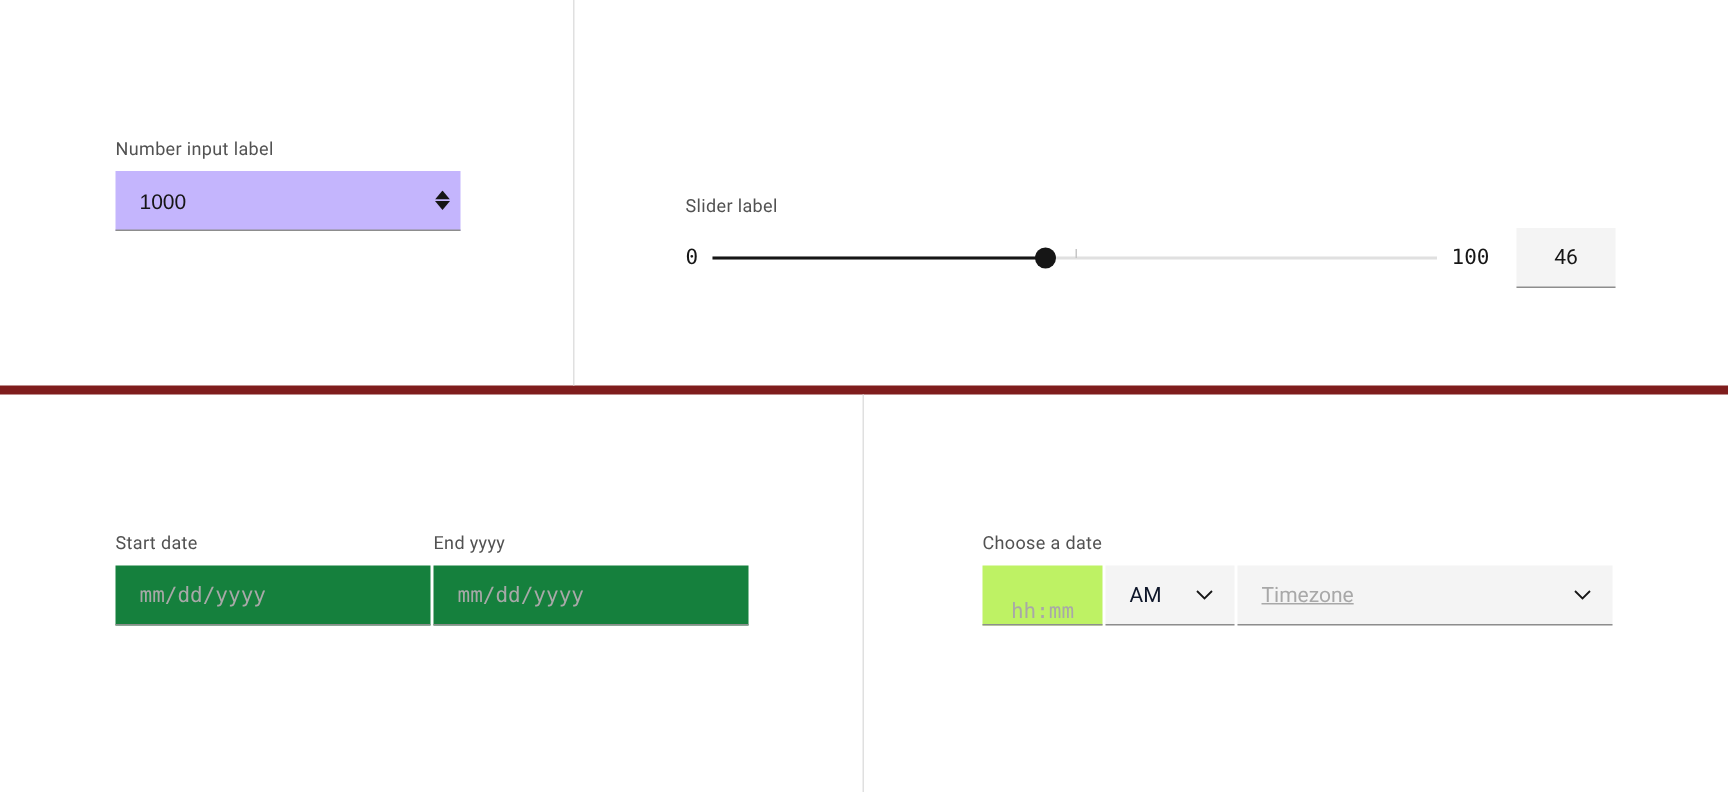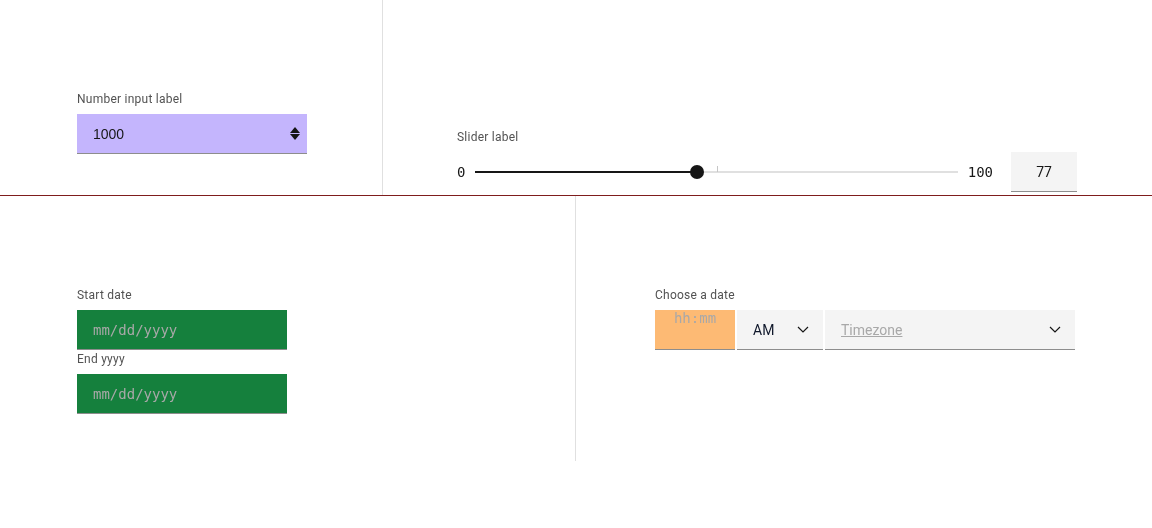--- a/index.html
+++ b/index.html
@@ -6,22 +6,22 @@
     body {
       font-family: -apple-system, BlinkMacSystemFont, "Segoe UI", Roboto, "Helvetica Neue", Arial, sans-serif;
       font-size: 14px;
       color: #161616;
       background: #ffffff;
       width: 1152px;
       height: 528px;
     }
     .top-row {
       display: flex;
-      height: 196px;
-      border-bottom: 1px solid #7f1d1d;
+      height: 263px;
+      border-bottom: 6px solid #7f1d1d;
     }
     .top-left {
       width: 383px;
       border-right: 1px solid #e0e0e0;
       padding: 92px 77px 0 77px;
     }
     .top-right {
       flex: 1;
       padding: 92px 75px 0 74px;
       margin-top: 38px;
@@ -133,21 +133,20 @@
       align-items: center;
       justify-content: center;
       font-size: 14px;
       color: #161616;
       margin-left: 8px;
     }
     
     .date-row {
       display: flex;
       gap: 2px;
-      flex-direction: column;
     }
     .date-field {
       display: flex;
       flex-direction: column;
     }
     .date-input-wrap {
       width: 210px;
       height: 40px;
       background: #15803d;
       border-bottom: 1px solid #8d8d8d;
@@ -168,24 +167,24 @@
     .date-input::placeholder { color: #a8a8a8; font-family: ui-monospace, SFMono-Regular, "SF Mono", Menlo, Consolas, monospace; }
     .calendar-icon { width: 16px; height: 16px; fill: none; stroke: #161616; stroke-width: 1.2; }
     
     .time-row {
       display: flex;
       gap: 2px;
     }
     .time-input-wrap {
       width: 80px;
       height: 40px;
-      background: #fdba74;
-      border-bottom: 1px solid #8d8d8d;
-      display: flex;
-      align-items: flex-start;
+      background: #bef264;
+      border-bottom: 1px solid #8d8d8d;
+      display: flex;
+      align-items: flex-end;
       padding: 0 16px;
     }
     .time-input {
       border: none;
       background: transparent;
       width: 100%;
       font-size: 14px;
       outline: none;
       font-family: ui-monospace, SFMono-Regular, "SF Mono", Menlo, Consolas, monospace;
       text-align: center;
@@ -240,21 +239,21 @@
     <div class="slider-wrap">
       <span class="slider-min">0</span>
       <div class="slider-track-wrap">
         <div class="slider-track">
           <div class="slider-fill" id="slider-fill" style="width: 46%;"></div>
           <div class="slider-tick" id="slider-tick" style="left: 50%;"></div>
         </div>
         <div class="slider-thumb" id="slider-thumb" style="left: 46%;"></div>
       </div>
       <span class="slider-max">100</span>
-      <div class="slider-value-box">77</div>
+      <div class="slider-value-box">46</div>
     </div>
   </div>
 </div>
 
 <div class="bottom-row">
   <div class="bottom-left">
     <div class="date-row">
       <div class="date-field">
         <label class="field-label">Start date</label>
         <div class="date-input-wrap">

